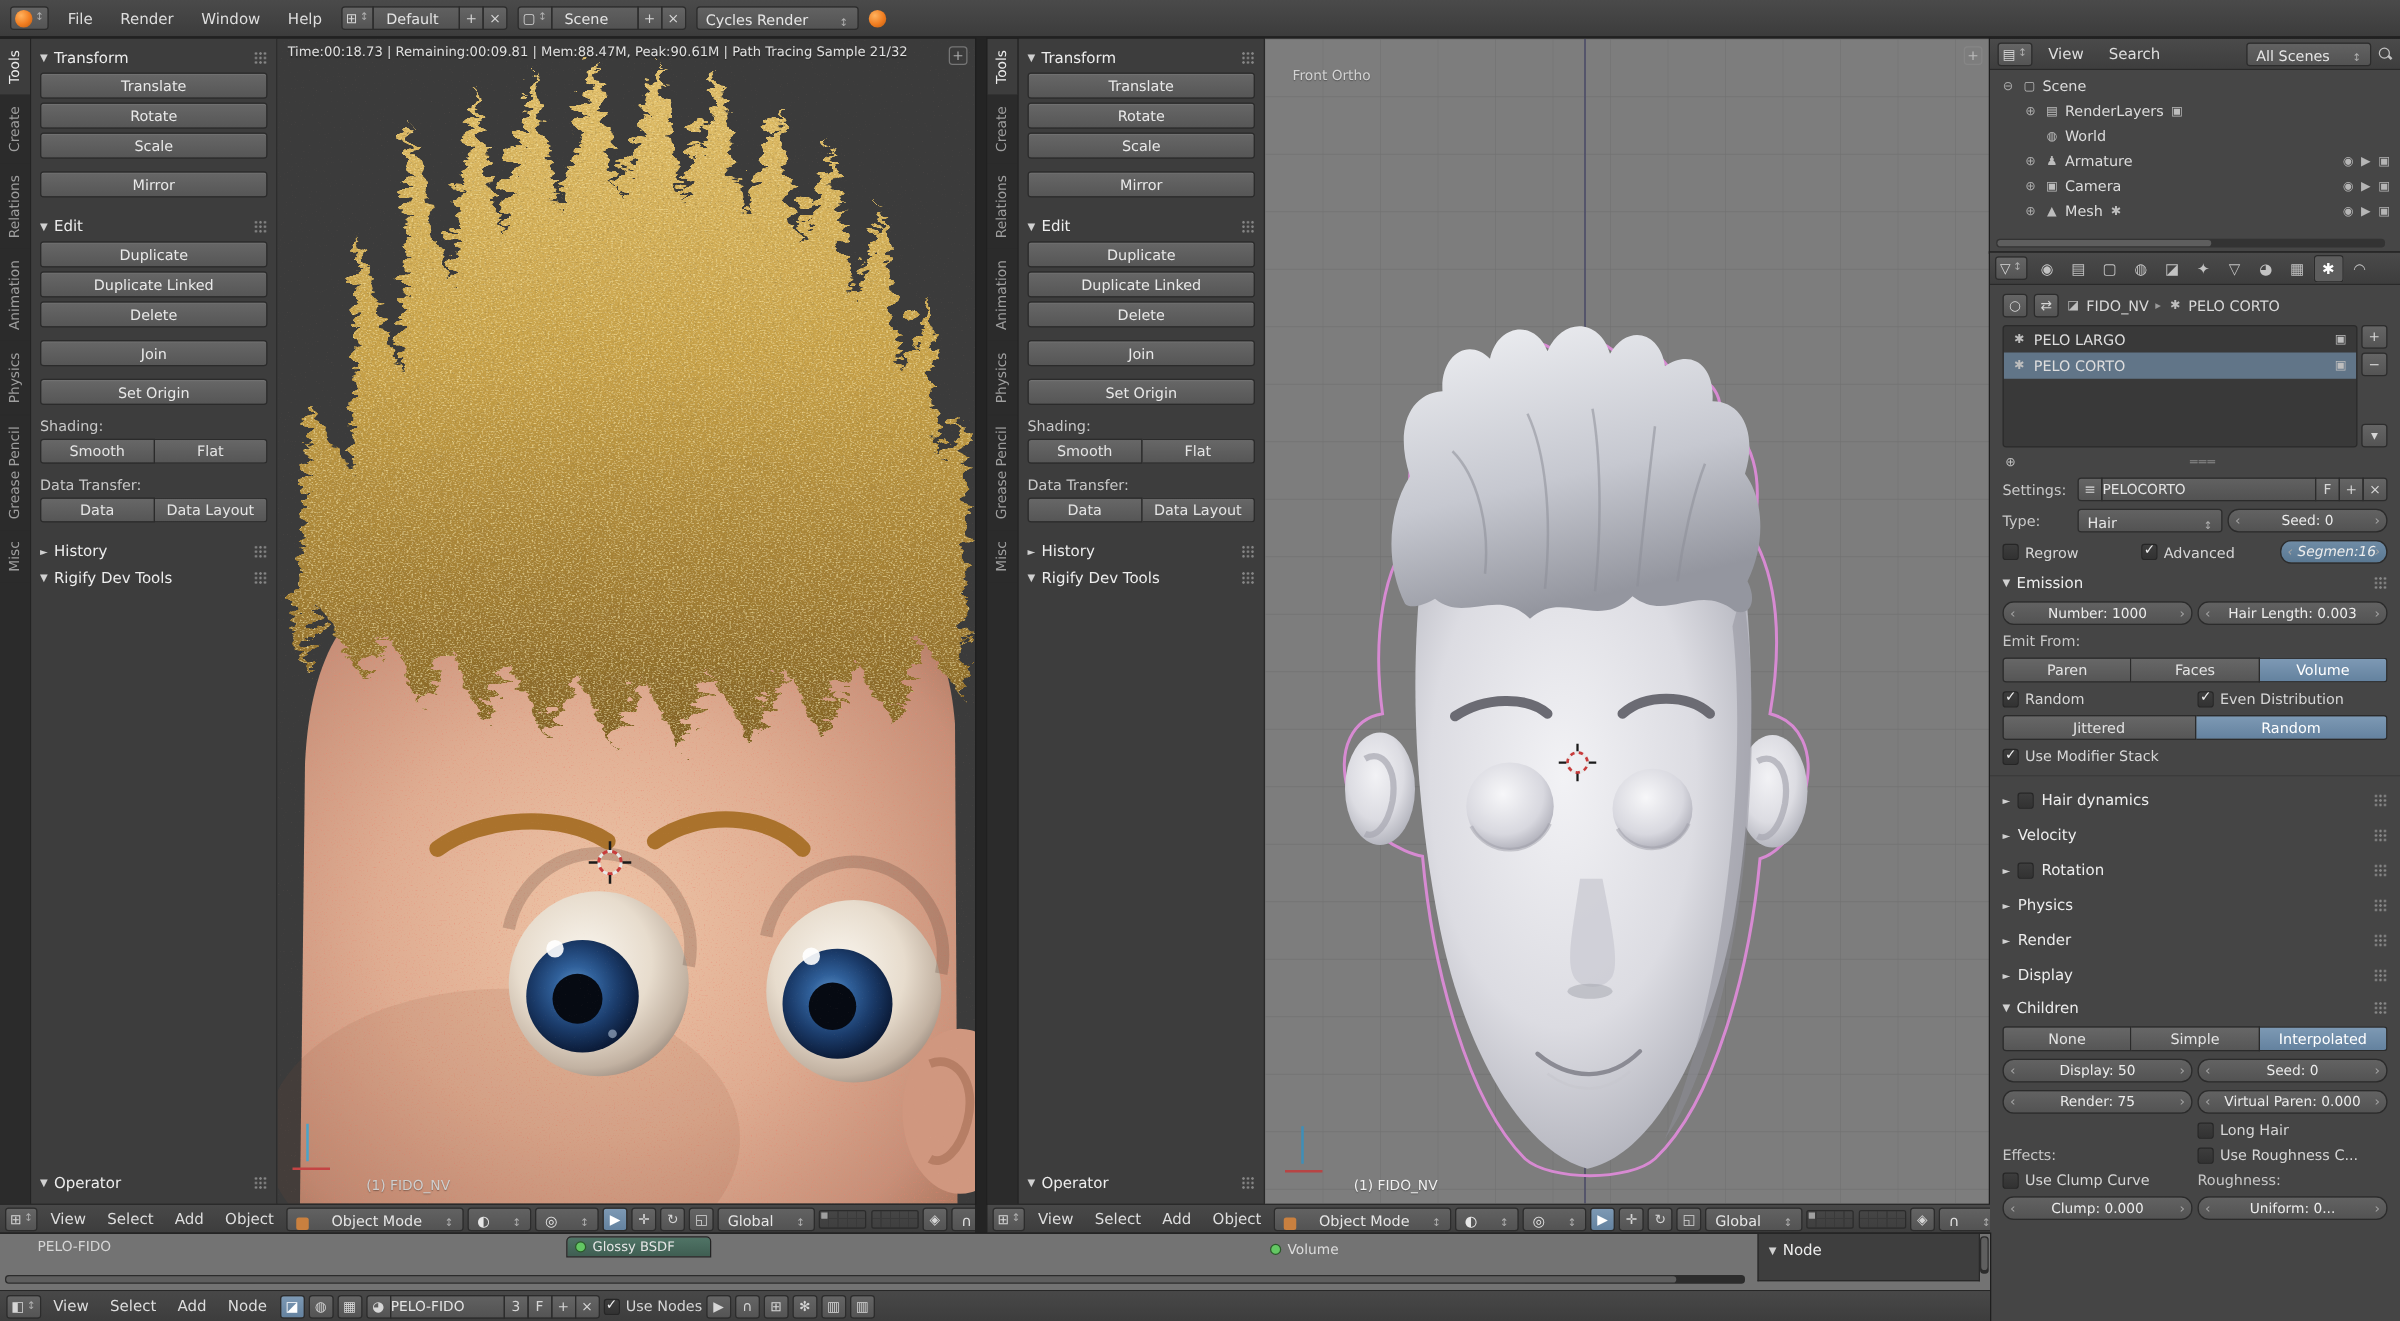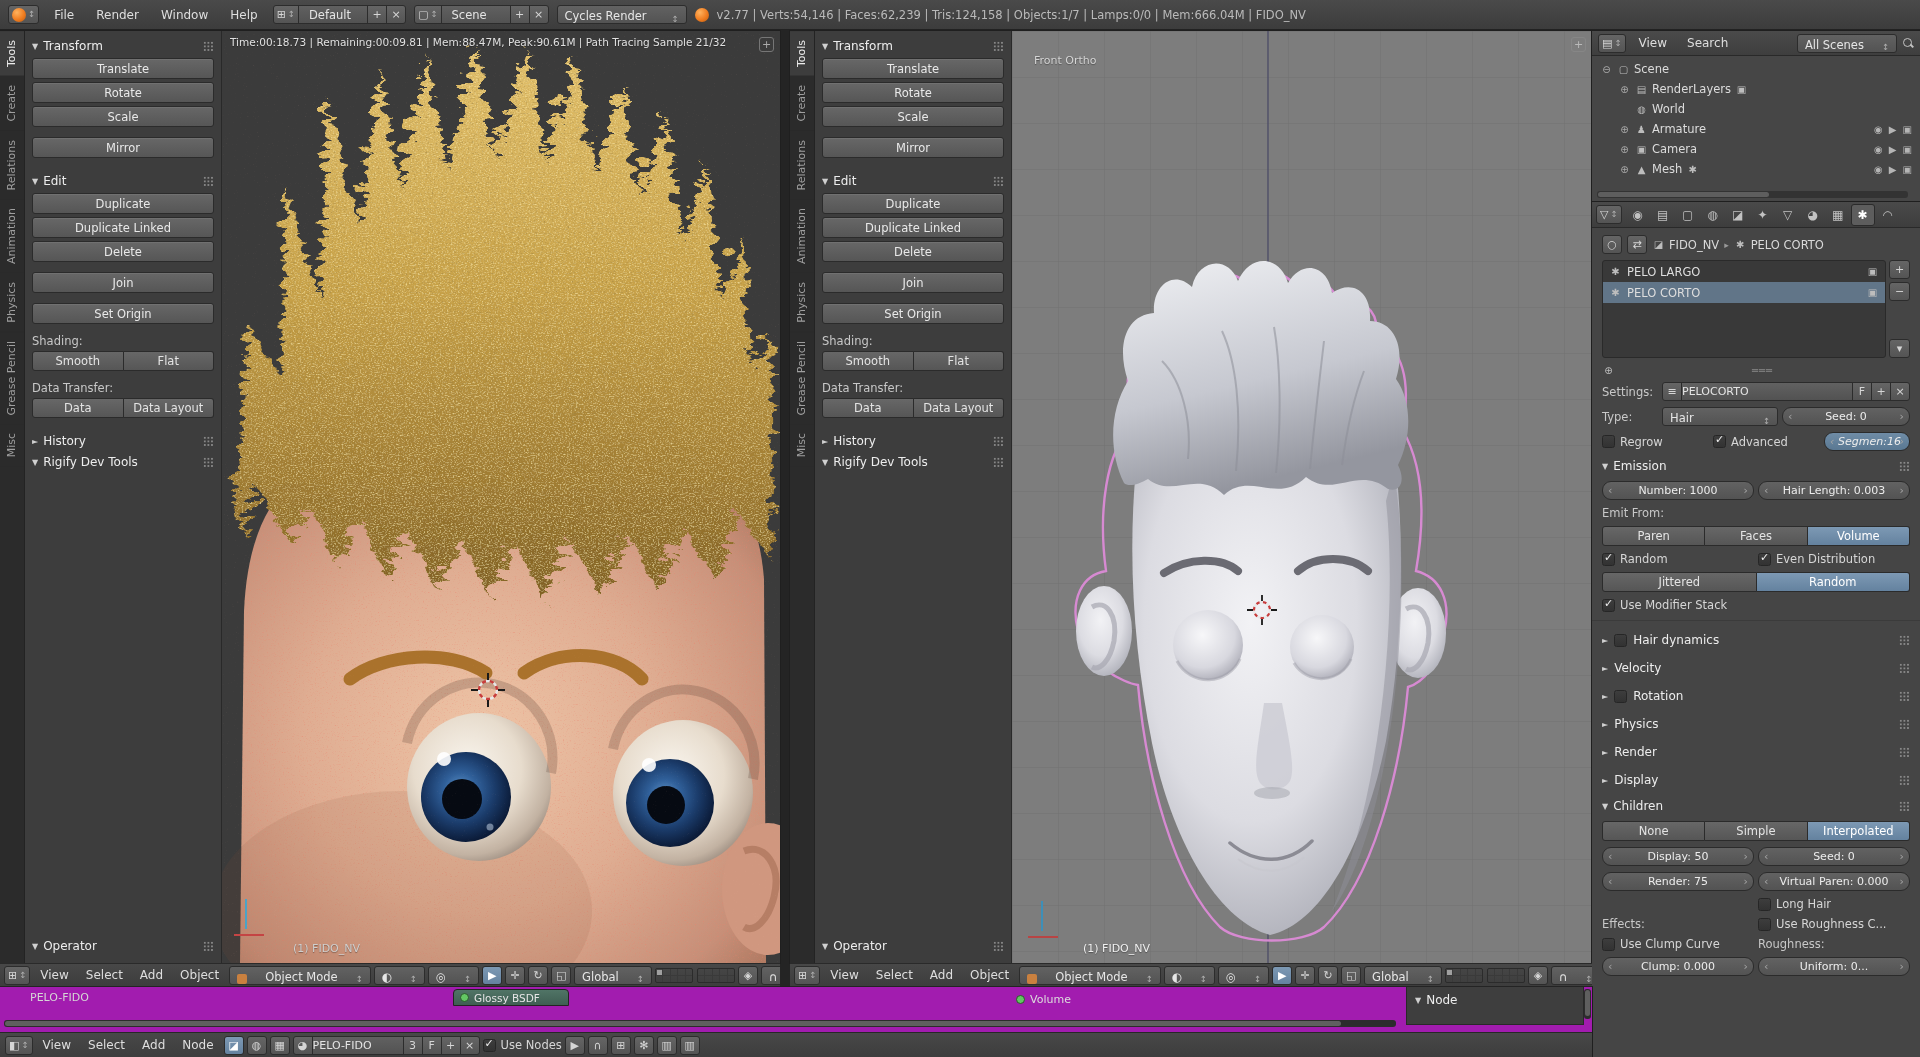--- a/index.html
+++ b/index.html
@@ -128,21 +128,21 @@
   .grip{margin:0 auto;color:#8b8b8b;letter-spacing:1px;}
   .prow{display:flex;gap:4px;align-items:center;}
   .plabel{width:56px;color:#c9c9c9;font-size:11.5px;flex:none;}
   .half{flex:1;min-width:0;}
   .dbfield{height:19px;background:linear-gradient(#616161,#525252);border:1px solid #2b2b2b;
     display:flex;align-items:center;padding:0 0;font-size:11px;flex:1;min-width:0;}
   .sep{border-top:1px solid #3b3b3b;margin:2px -10px;}
   .pcol{display:flex;align-items:center;gap:6px;height:22px;color:#ededed;}
 
   
-  #nodes{position:absolute;left:0;top:987px;width:1592px;height:70px;background:#a21caf;outline:1px solid #1f1f1f;text-align:right;}
+  #nodes{position:absolute;left:0;top:987px;width:1592px;height:70px;background:#737373;outline:1px solid #1f1f1f;text-align:right;}
   .npath{position:absolute;left:30px;top:4px;font-size:11px;color:#d5d5d5;}
   .gnode{position:absolute;left:453px;top:2px;width:116px;height:17px;border:1px solid #242424;
     border-radius:4px 4px 0 0;background:linear-gradient(#507466,#3f5e52);display:flex;align-items:center;
     gap:5px;padding:0 6px;font-size:10.5px;color:#e6e6e6;}
   .socket{width:9px;height:9px;border-radius:50%;background:#63c763;border:1px solid #2b582b;flex:none;}
   .vsock{position:absolute;left:1016px;top:6px;display:flex;align-items:center;gap:5px;font-size:11px;color:#dcdcdc;}
   .npanel{position:absolute;right:8px;top:0;width:178px;height:38px;background:#3e3e3e;
     border:1px solid #292929;border-top:none;padding:4px 8px;}
   .hscroll{position:absolute;left:4px;top:33px;width:1392px;height:7px;background:#2c2c2c;border-radius:3px;}
   .hscroll i{display:block;position:absolute;left:1px;top:1px;bottom:1px;width:96%;background:#5f5f5f;border-radius:3px;}
@@ -181,21 +181,20 @@
         </span>
       <span class="dbname">Scene</span>
       <span class="ibtn">+</span>
       <span class="ibtn">×</span>
     </span>
     <span class="dd" style="min-width:130px;justify-content:space-between;">
       <span>Cycles Render</span>
       <b class="ud">↕</b>
     </span>
     <i class="blogo"></i>
-    <span class="stats">v2.77 | Verts:54,146 | Faces:62,239 | Tris:124,158 | Objects:1/7 | Lamps:0/0 | Mem:666.04M | FIDO_NV</span>
   </header>
 
   <section class="editor" id="v1">
     <div class="tsph">
   <div class="tabstrip">
     <div class="tab active">Tools</div>
     <div class="tab">Create</div>
     <div class="tab">Relations</div>
     <div class="tab">Animation</div>
     <div class="tab">Physics</div>

